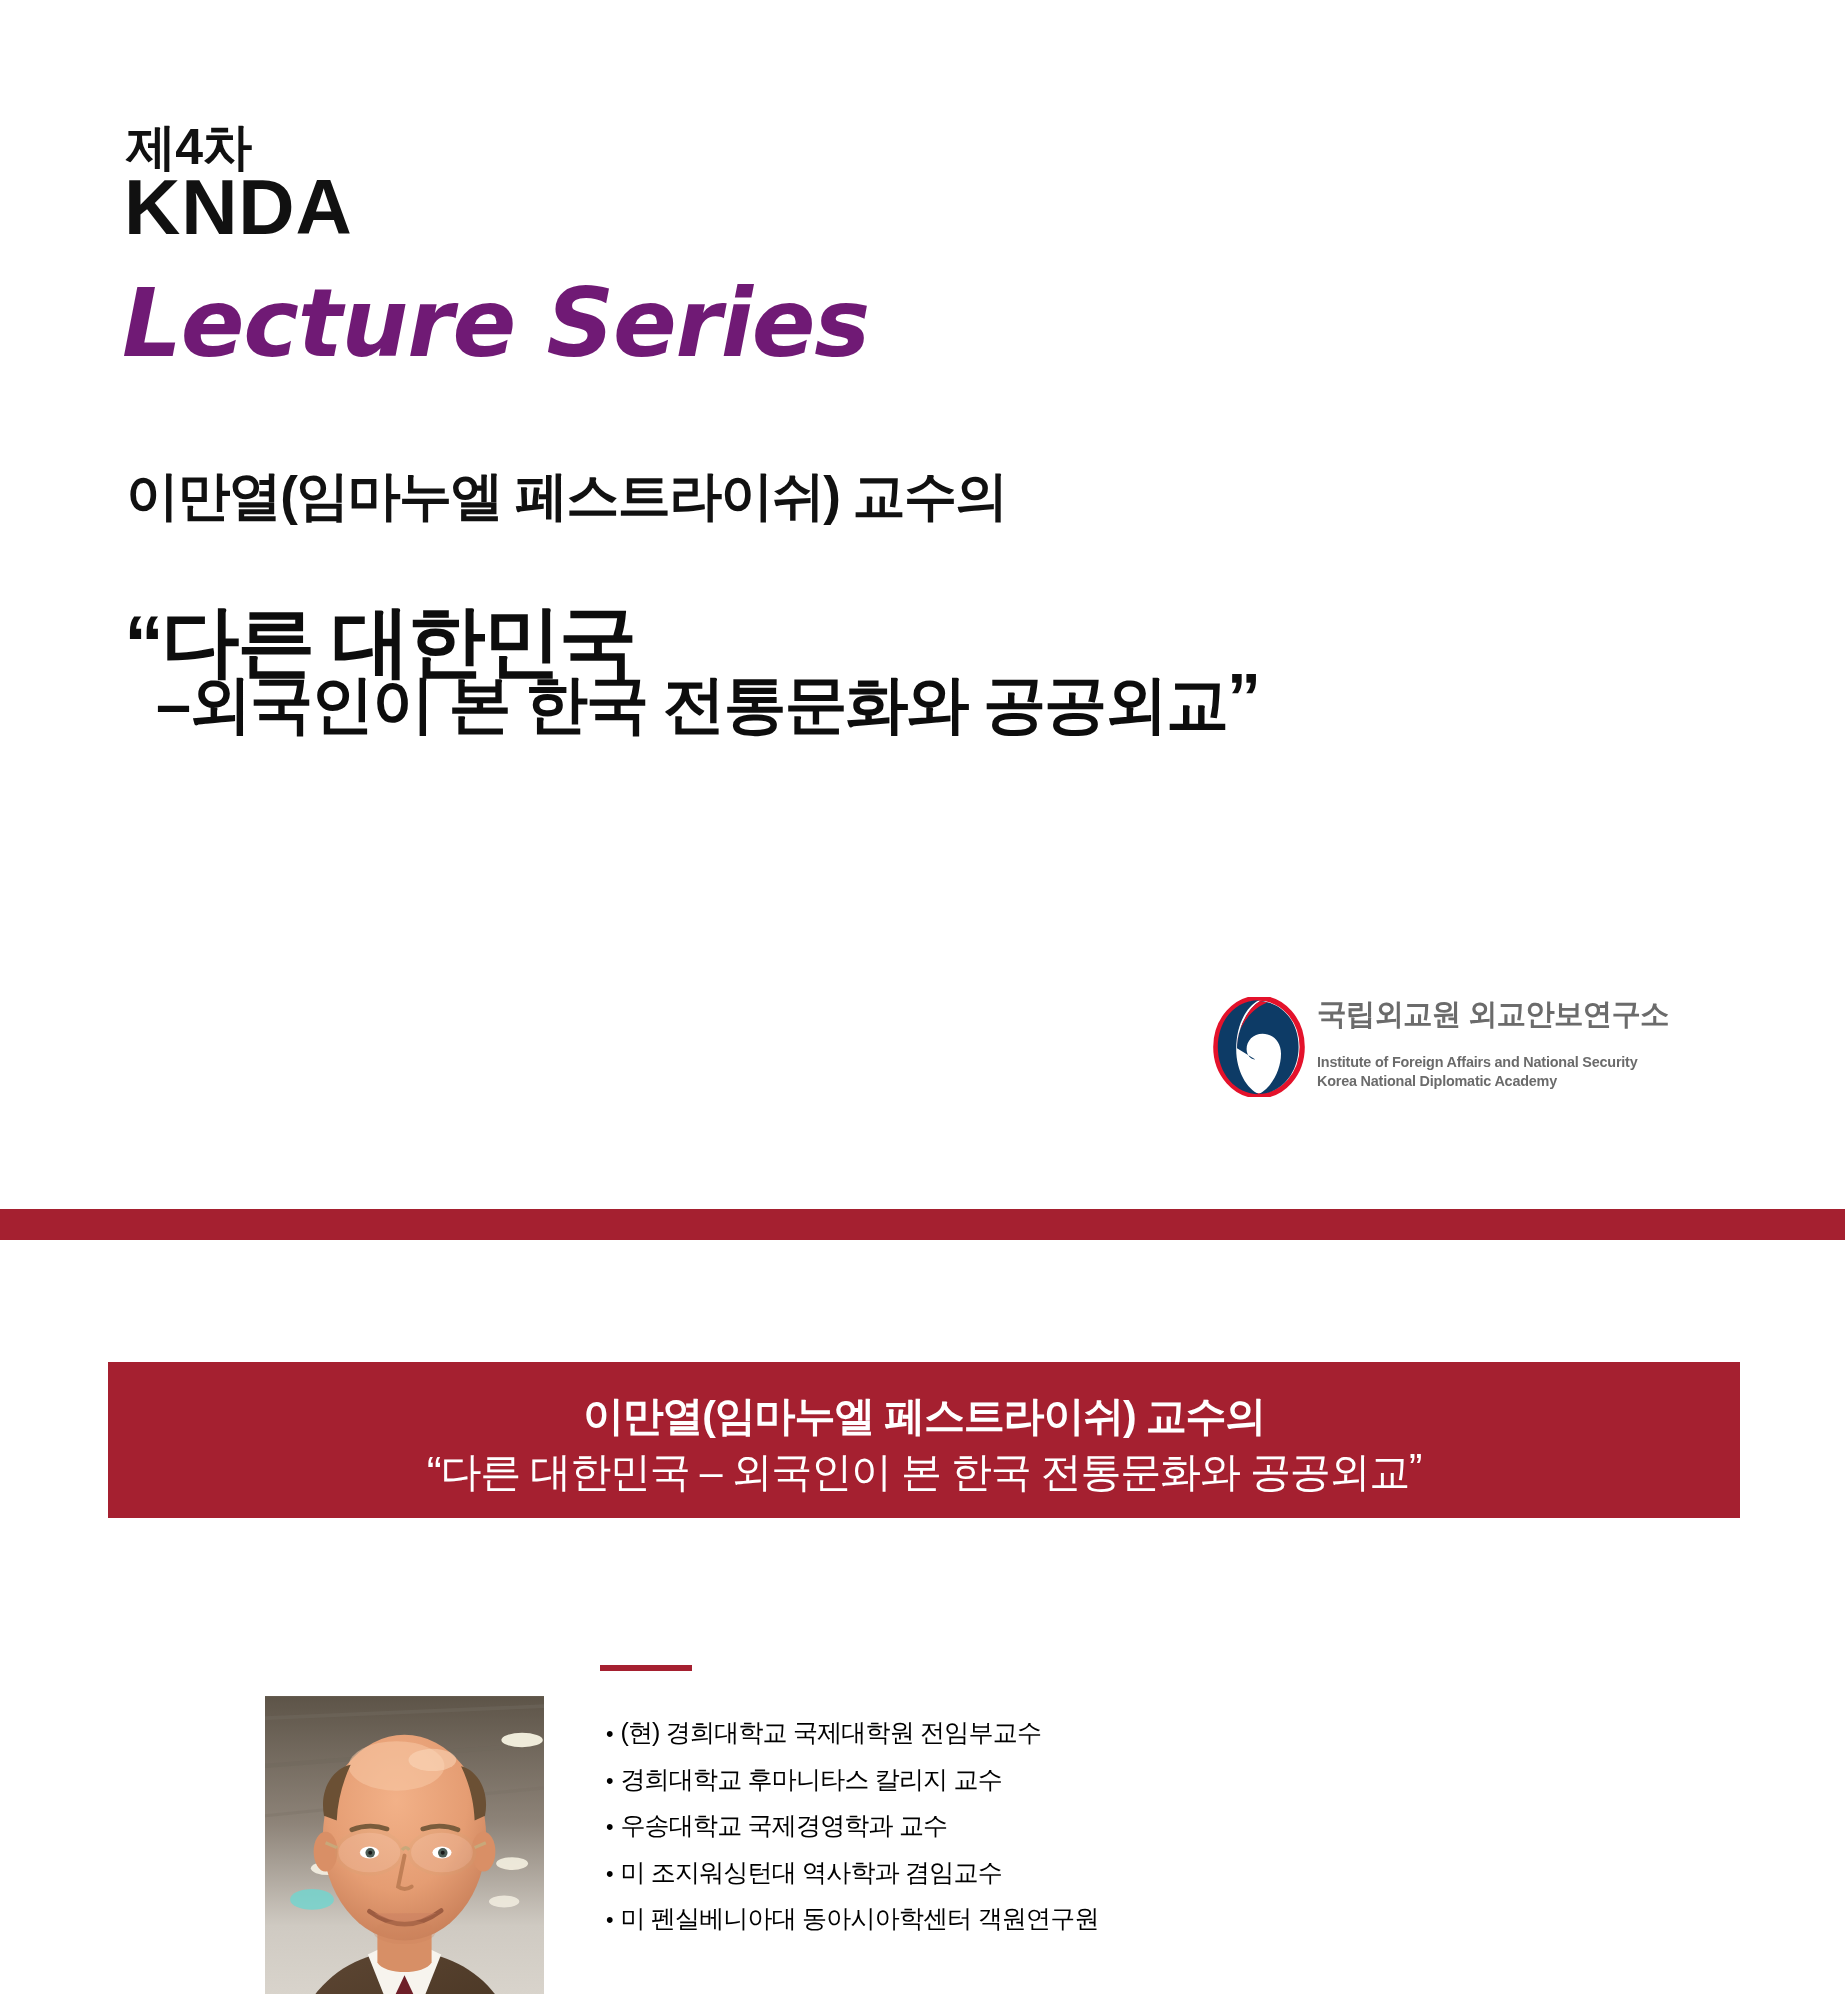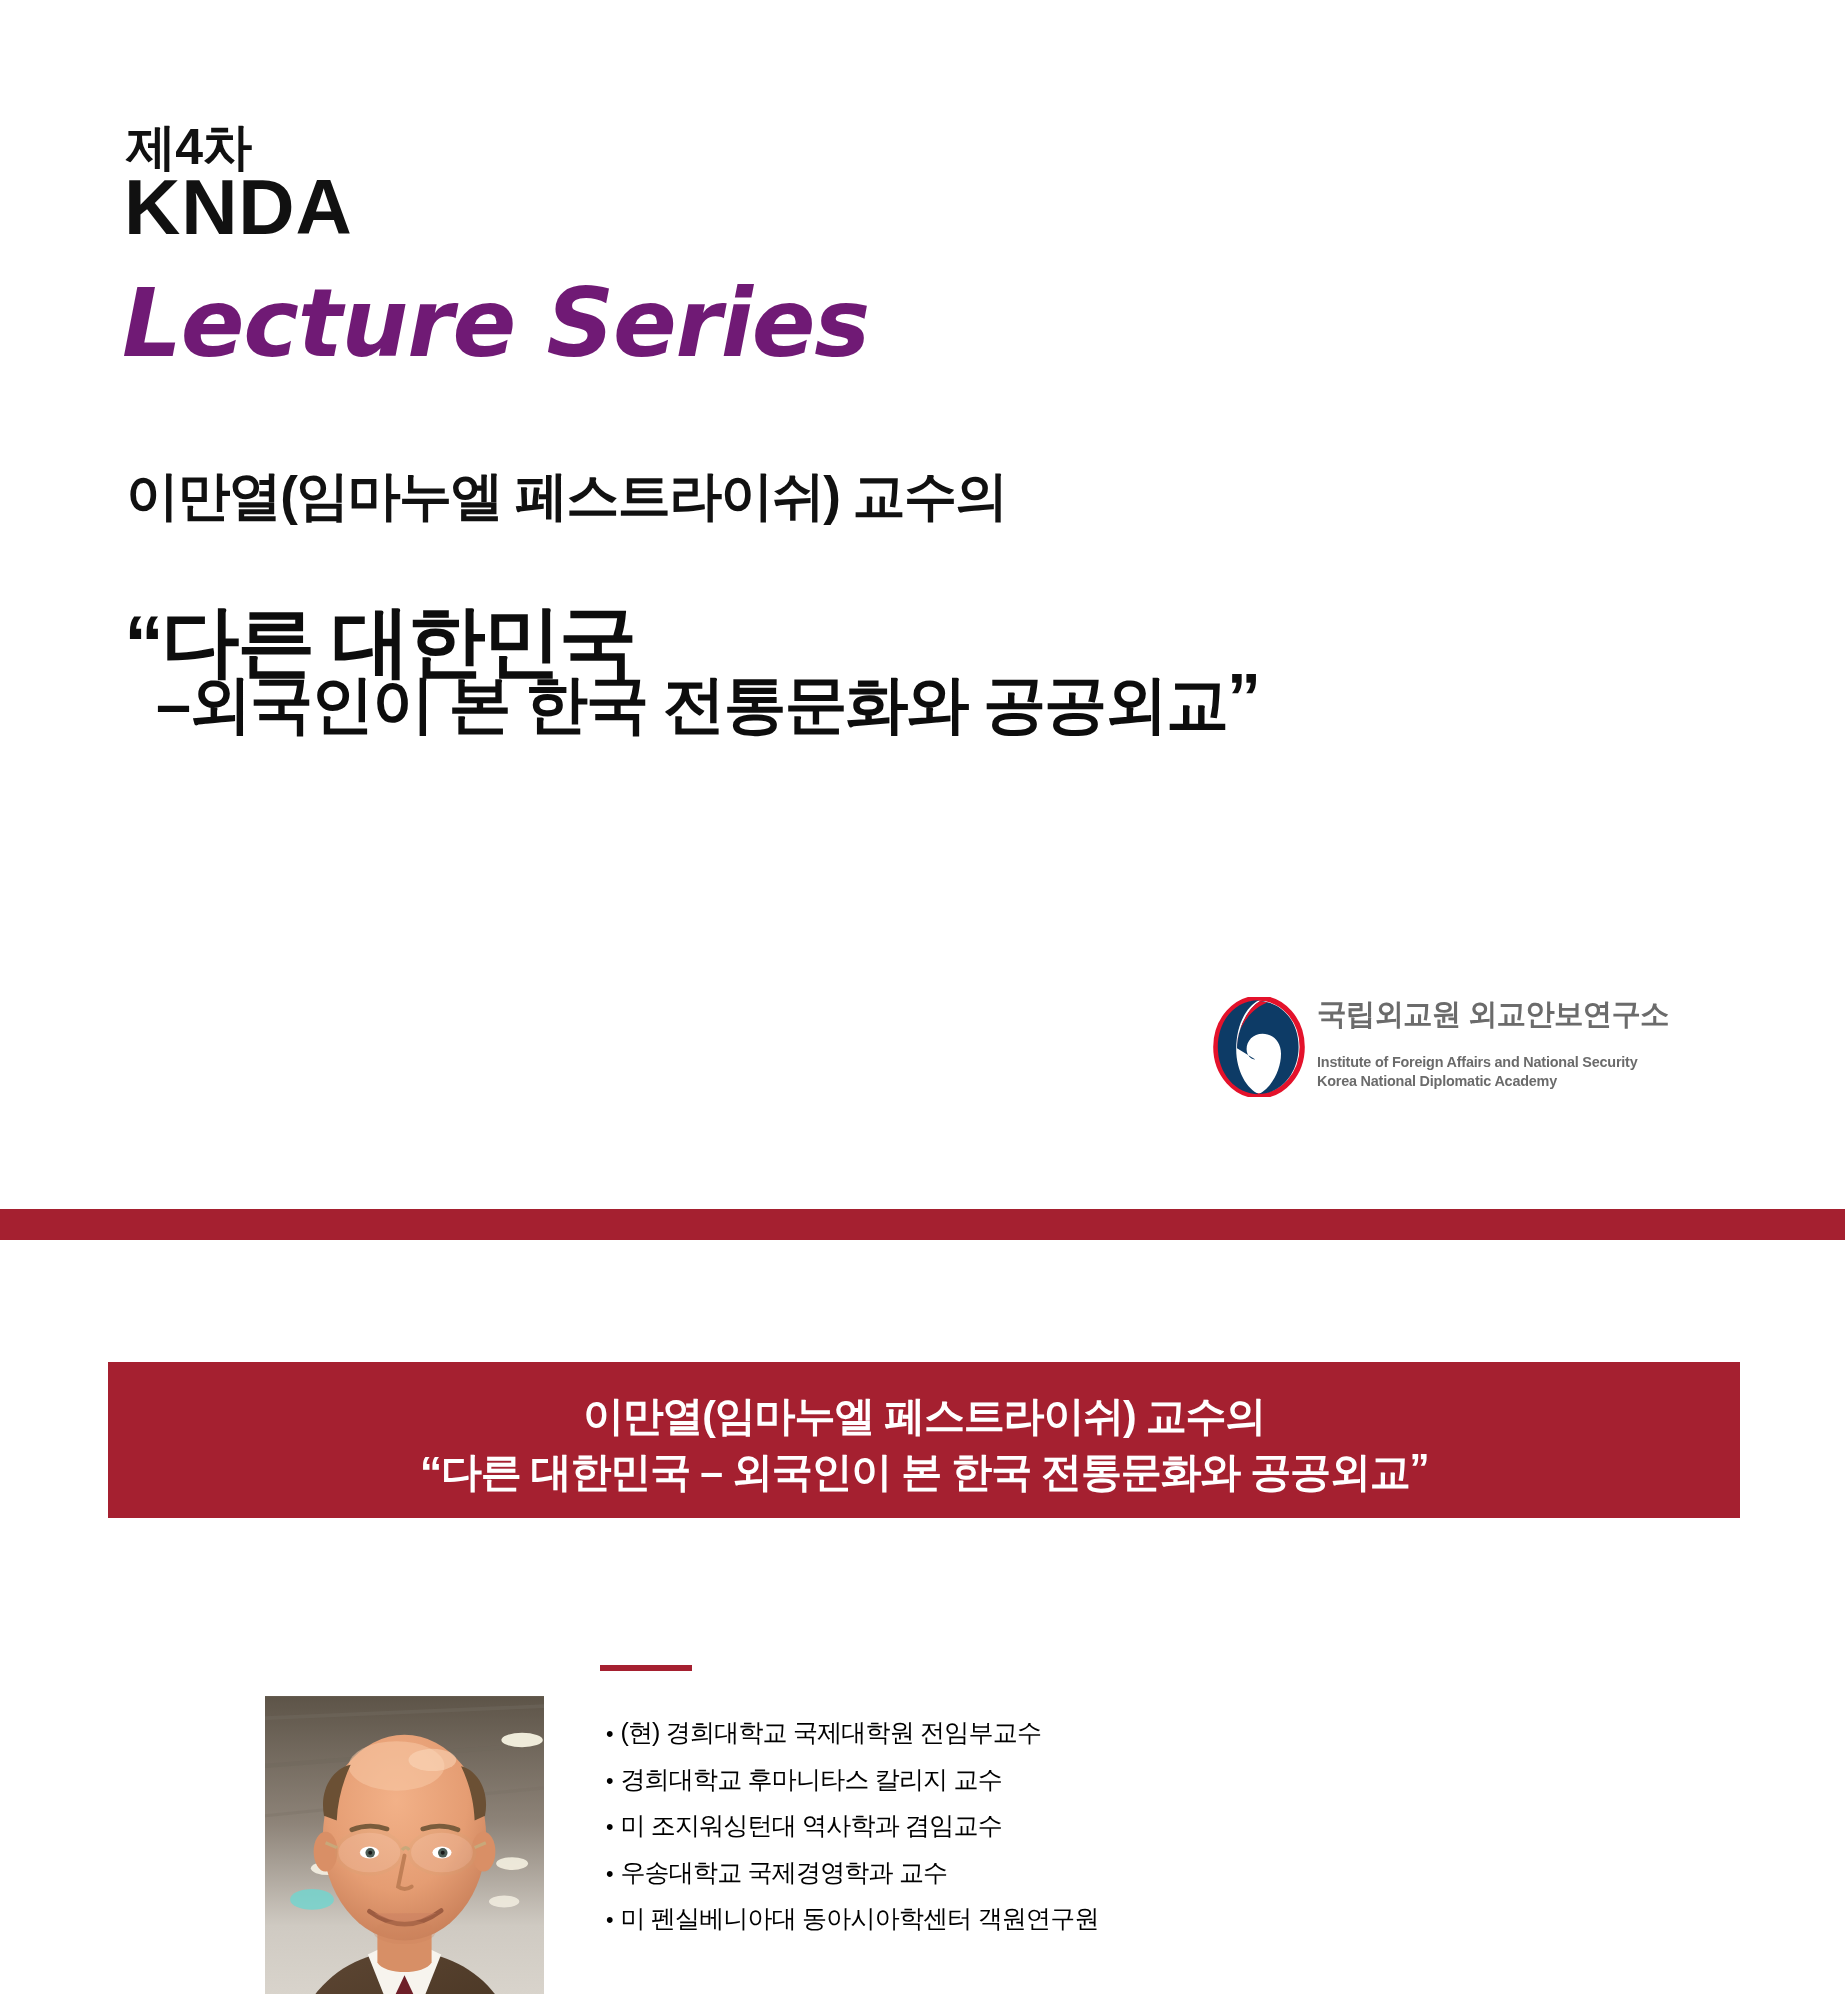--- a/index.html
+++ b/index.html
@@ -76,21 +76,21 @@
     background:#A52030;
   }
   #banner .bl1 {
     position:absolute; left:0; right:0; top:27px;
     text-align:center; color:#fff;
     font-size:41px; font-weight:700; letter-spacing:-1.2px;
   }
   #banner .bl2 {
     position:absolute; left:0; right:0; top:83px;
     text-align:center; color:#fff;
-    font-size:41px; font-weight:700; letter-spacing:-1.2px;
+    font-size:41px; font-weight:400; letter-spacing:-1.2px;
   }
   #banner .bq-o { font-size:45px; vertical-align:-2.4px; }
   #banner .bq-c { font-size:40px; vertical-align:4px; }
 
   
   #photo {
     position:absolute; left:265px; top:1696px; width:279px; height:371px;
     overflow:hidden; background:#8c8276;
   }
   #photo svg { display:block; width:279px; height:371px; }
@@ -238,22 +238,22 @@
 <div class="accent-line" id="accent-top"></div>
 
 <div id="bio">
   <div class="bio-item">
     <span class="bullet">•</span><span>(현) 경희대학교 국제대학원 전임부교수</span>
   </div>
   <div class="bio-item">
     <span class="bullet">•</span><span>경희대학교 후마니타스 칼리지 교수</span>
   </div>
   <div class="bio-item">
+    <span class="bullet">•</span><span>우송대학교 국제경영학과 교수</span>
+  </div>
+  <div class="bio-item">
     <span class="bullet">•</span><span>미 조지워싱턴대 역사학과 겸임교수</span>
   </div>
   <div class="bio-item">
-    <span class="bullet">•</span><span>우송대학교 국제경영학과 교수</span>
-  </div>
-  <div class="bio-item">
     <span class="bullet">•</span><span>미 펜실베니아대 동아시아학센터 객원연구원</span>
   </div>
 </div>
 
 
 </body></html>

